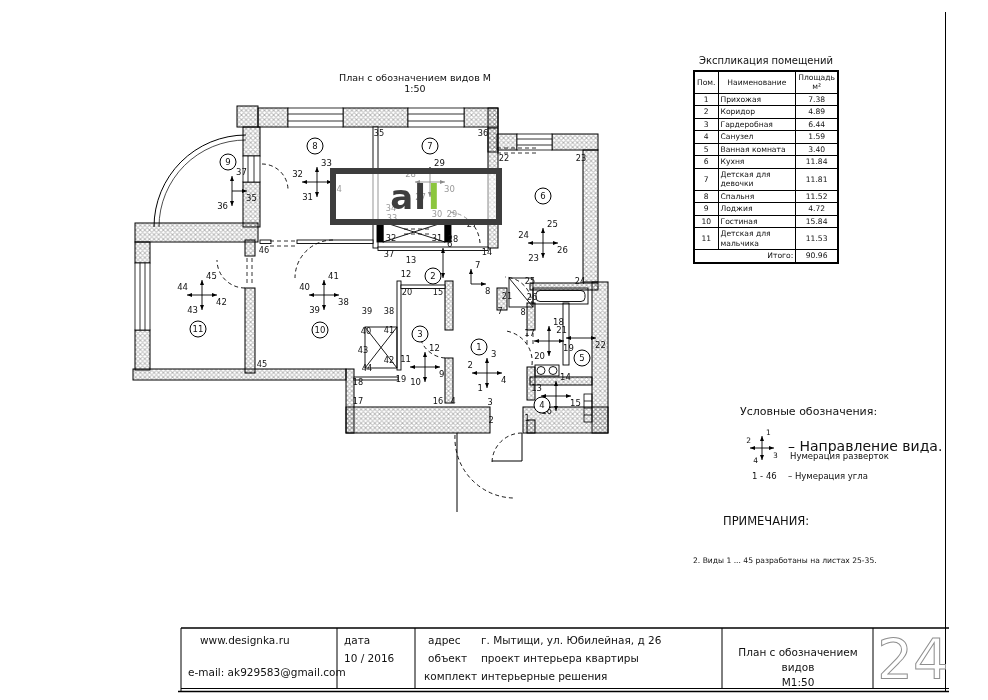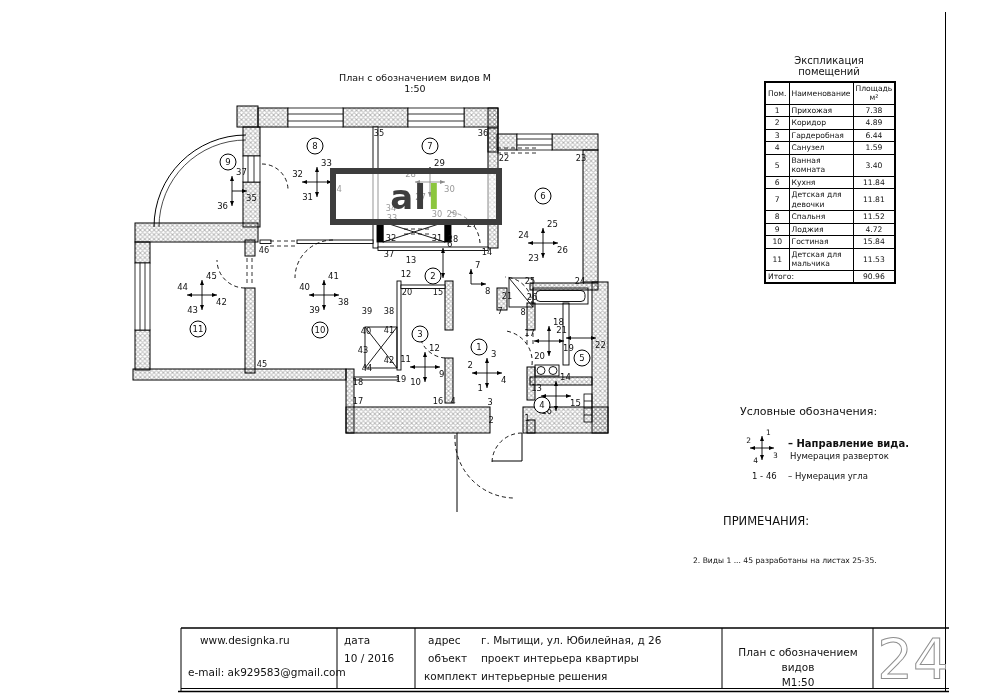--- a/index.html
+++ b/index.html
@@ -8,33 +8,33 @@
   .abs{position:absolute;}
   #plan-svg{position:absolute;left:0;top:0;}
   
   #plan-title{left:330px;top:72px;width:170px;text-align:center;font-size:9.5px;}
   
   #watermark{left:330px;top:168px;width:160px;height:45px;border:6px solid #3d3d3d;
              background:rgba(255,255,255,.55);display:flex;align-items:center;justify-content:center;
              font-weight:bold;font-size:34px;letter-spacing:1px;color:#3d3d3d;line-height:1;}
   #watermark .accent{color:#8cc63e;margin:0 1px;}
   
-  #table-wrap{left:764px;top:55px;width:130px;}
+  #table-wrap{left:693px;top:55px;width:146px;}
   #table-title{text-align:center;font-size:10px;margin-bottom:4px;}
   table#rooms{border-collapse:collapse;width:100%;border:2px solid #000;}
   table#rooms th,table#rooms td{border:1px solid #000;font-size:7.6px;font-weight:normal;
       padding:1px 2px;line-height:1.25;}
   table#rooms th{text-align:center;}
   td.c-num{text-align:center;width:16px;}
   td.c-area{text-align:center;width:34px;}
-  td.total-lab{text-align:left;padding-right:4px;}
+  td.total-lab{text-align:right;padding-right:4px;}
   
   #legend-title{left:740px;top:405px;font-size:11px;}
   #legend-marker{left:740px;top:426px;}
-  #legend-i1a{left:788px;top:438px;font-size:10px;font-weight:bold;}
+  #legend-i1a{left:788px;top:438px;font-size:14px;}
   #legend-i1b{left:790px;top:451px;font-size:8.5px;}
   #legend-i2r{left:752px;top:471px;font-size:8.5px;}
   #legend-i2t{left:788px;top:471px;font-size:8.5px;}
   #notes-title{left:723px;top:514px;font-size:11.5px;}
   .note{left:693px;width:235px;font-size:7.6px;line-height:1.35;}
   #note-1{top:534px;} #note-2{top:556px;}
   
   .ftext{font-size:10.5px;}
   #f-site{left:200px;top:634px;}
   #f-email{left:188px;top:666px;}

